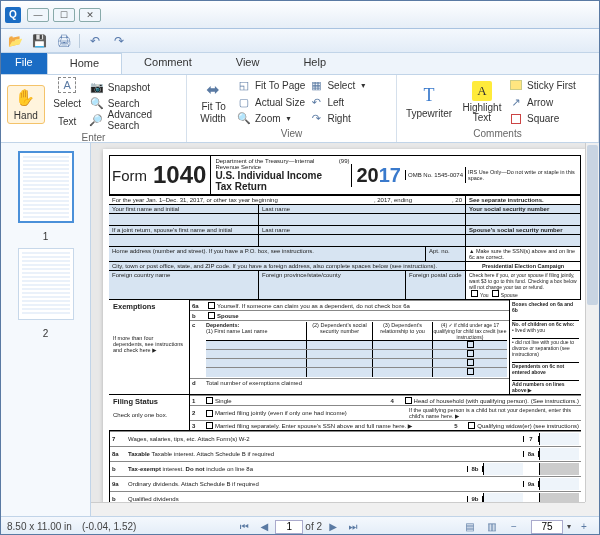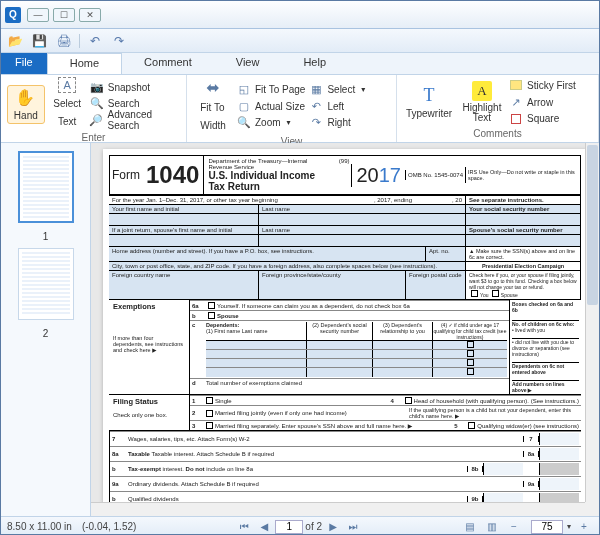--- a/index.html
+++ b/index.html
@@ -28,26 +28,26 @@
 .thumb-pane{width:90px;background:#f5f9fd;border-right:1px solid #c1d4e8;padding:8px 0;display:flex;flex-direction:column;align-items:center;gap:6px;overflow:hidden}
 .thumb{width:56px;height:72px;background:#fff;border:1px solid #c7d8ea;position:relative}
 .thumb.sel{border:2px solid #4a90d9}
 .thumb-num{font-size:10px;color:#333;margin-top:2px}
 .thumb-inner{position:absolute;inset:3px;background:repeating-linear-gradient(#eaf1fa 0,#eaf1fa 2px,#fff 2px,#fff 4px)}
 .doc-area{flex:1;background:#e8e8e8;overflow:hidden;position:relative}
 .page{background:#fff;margin:6px auto;width:484px;height:620px;box-shadow:0 1px 4px rgba(0,0,0,.25);font-size:7px;color:#222}
 .f1040{padding:6px}
 .frow{display:flex;border-top:1px solid #000}
 .hdr{display:flex;align-items:center;border:1px solid #000}
-.formnum{font-size:12px;padding:2px}
+.formnum{font-size:15px;padding:2px}
 .bignum{font-size:24px;font-weight:bold;padding:0 4px}
 .hdrmid{flex:1;border-left:1px solid #000;padding:2px 4px}
 .dept{font-size:6px}
 .ftitle{font-size:10px;font-weight:bold}
-.year{font-size:20px;font-weight:normal;padding:0 4px;border-left:1px solid #000}
+.year{font-size:20px;font-weight:bold;padding:0 4px;border-left:1px solid #000}
 .omb{font-size:6px;padding:2px;border-left:1px solid #000}
 .irs{font-size:5.5px;padding:2px;border-left:1px solid #000;width:115px}
 .bluerow{background:#d7e4f2}
 .cell{border-right:1px solid #000;padding:1px 3px;font-size:6px}
 .sect-lbl{width:80px;padding:2px 4px;font-size:7.5px;font-weight:bold}
 .sect-body{flex:1;border-left:1px solid #000}
 .line{display:flex;border-top:1px solid #888;font-size:6px;align-items:center;padding:1px 2px}
 .chk{width:7px;height:7px;border:1px solid #000;display:inline-block;margin:0 2px}
 .amtbox{width:40px;border-left:1px solid #000;text-align:center;background:#eef4fa;height:12px}
 .numcol{width:16px;text-align:center;border-left:1px solid #000;border-right:1px solid #000;font-weight:bold}
@@ -121,21 +121,21 @@
           </div>
       </div>
     </div>
     <div class="rib-label">Enter</div>
   </div>
 
   <div class="rib-group" style="width:210px">
     <div class="rib-row">
       <div class="rib-bigbtn">
         <div class="bico">⬌</div>
-        <span style="white-space:pre;text-align:left;line-height:18px">Fit To
+        <span style="white-space:pre;text-align:right;line-height:12px">Fit To
 Width</span>
       </div>
       <div class="rib-col">
         <div class="rib-smbtn">
             <span class="sico">◱</span>
             <span>Fit To Page</span>
           </div>
         <div class="rib-smbtn">
             <span class="sico">▢</span>
             <span>Actual Size</span>

